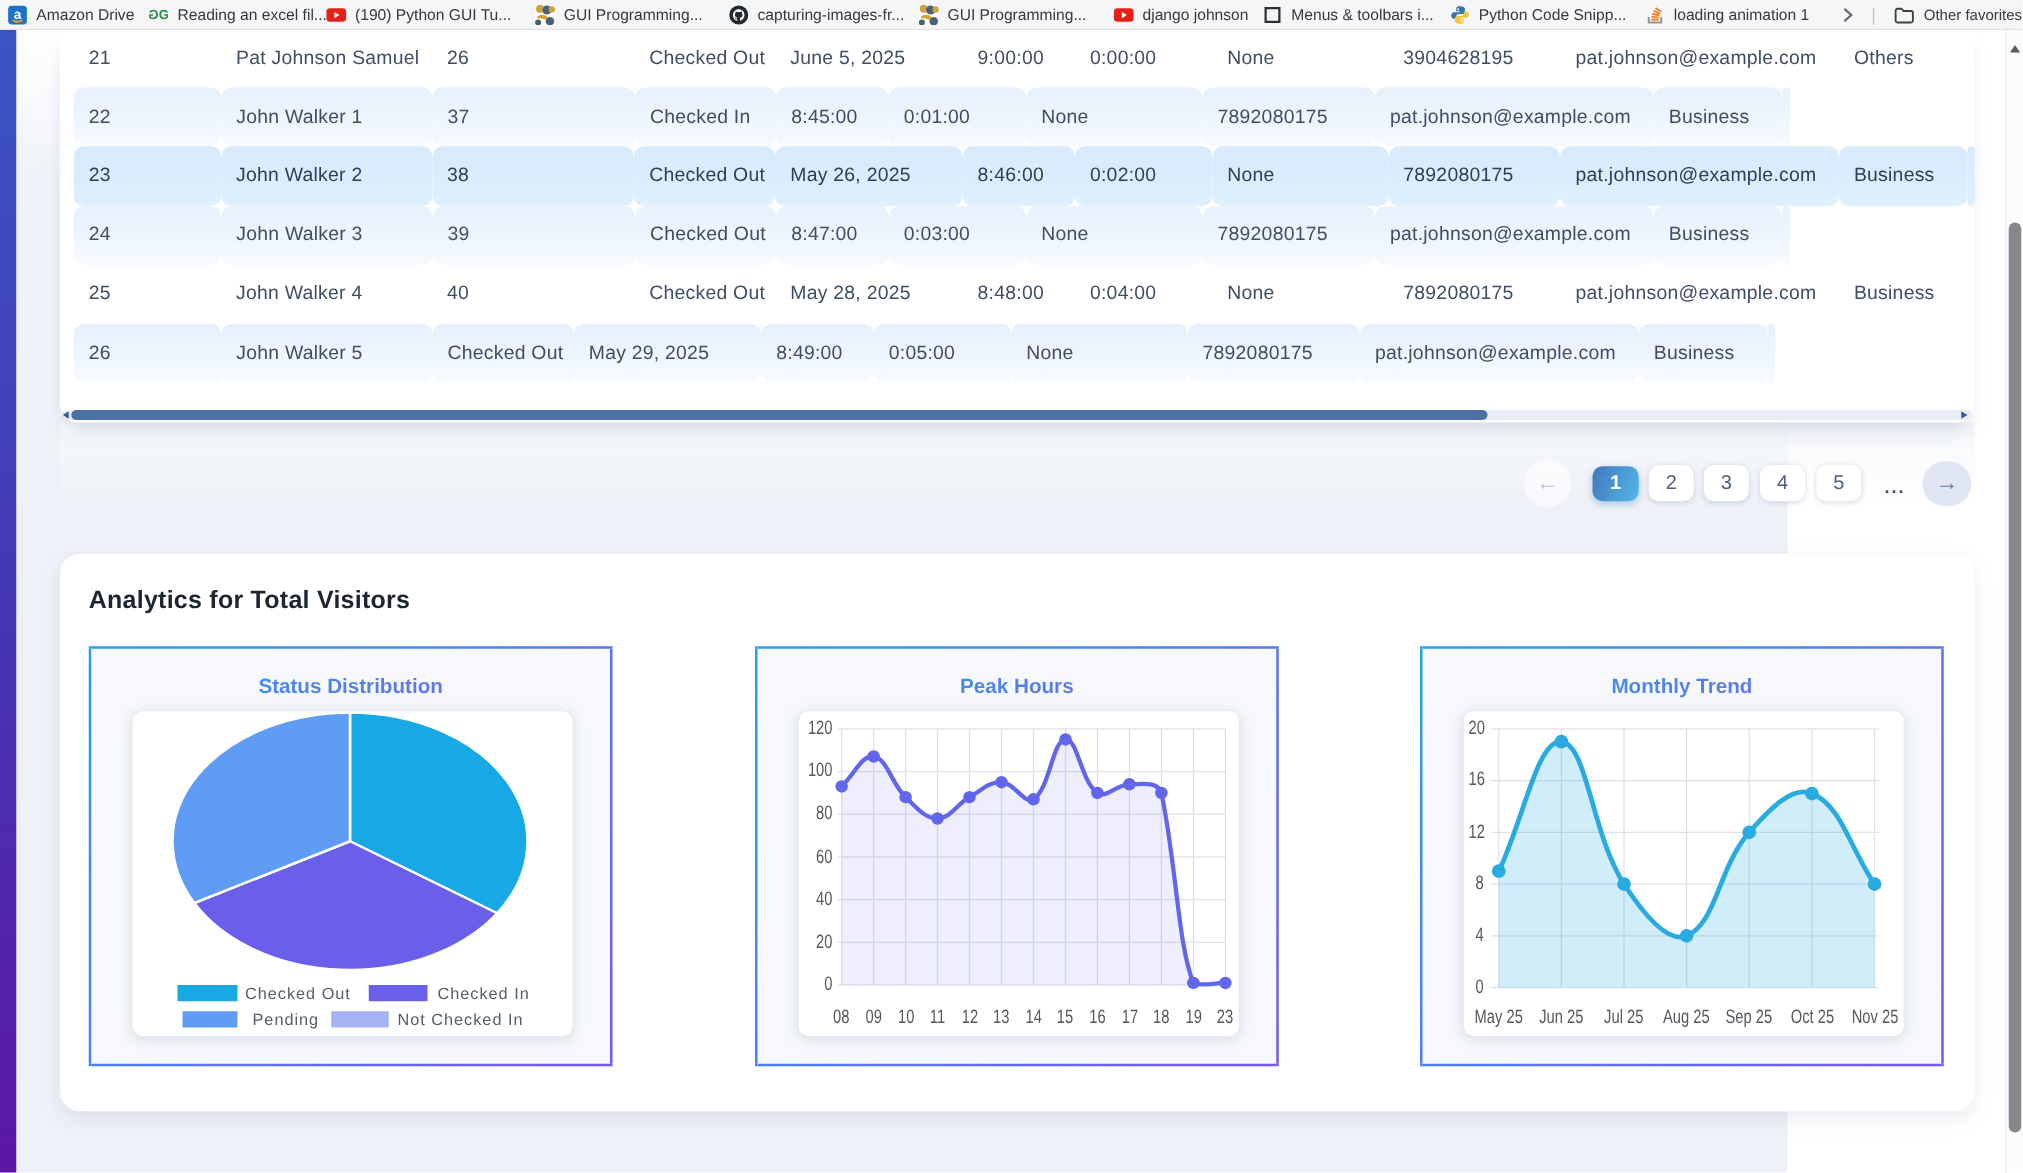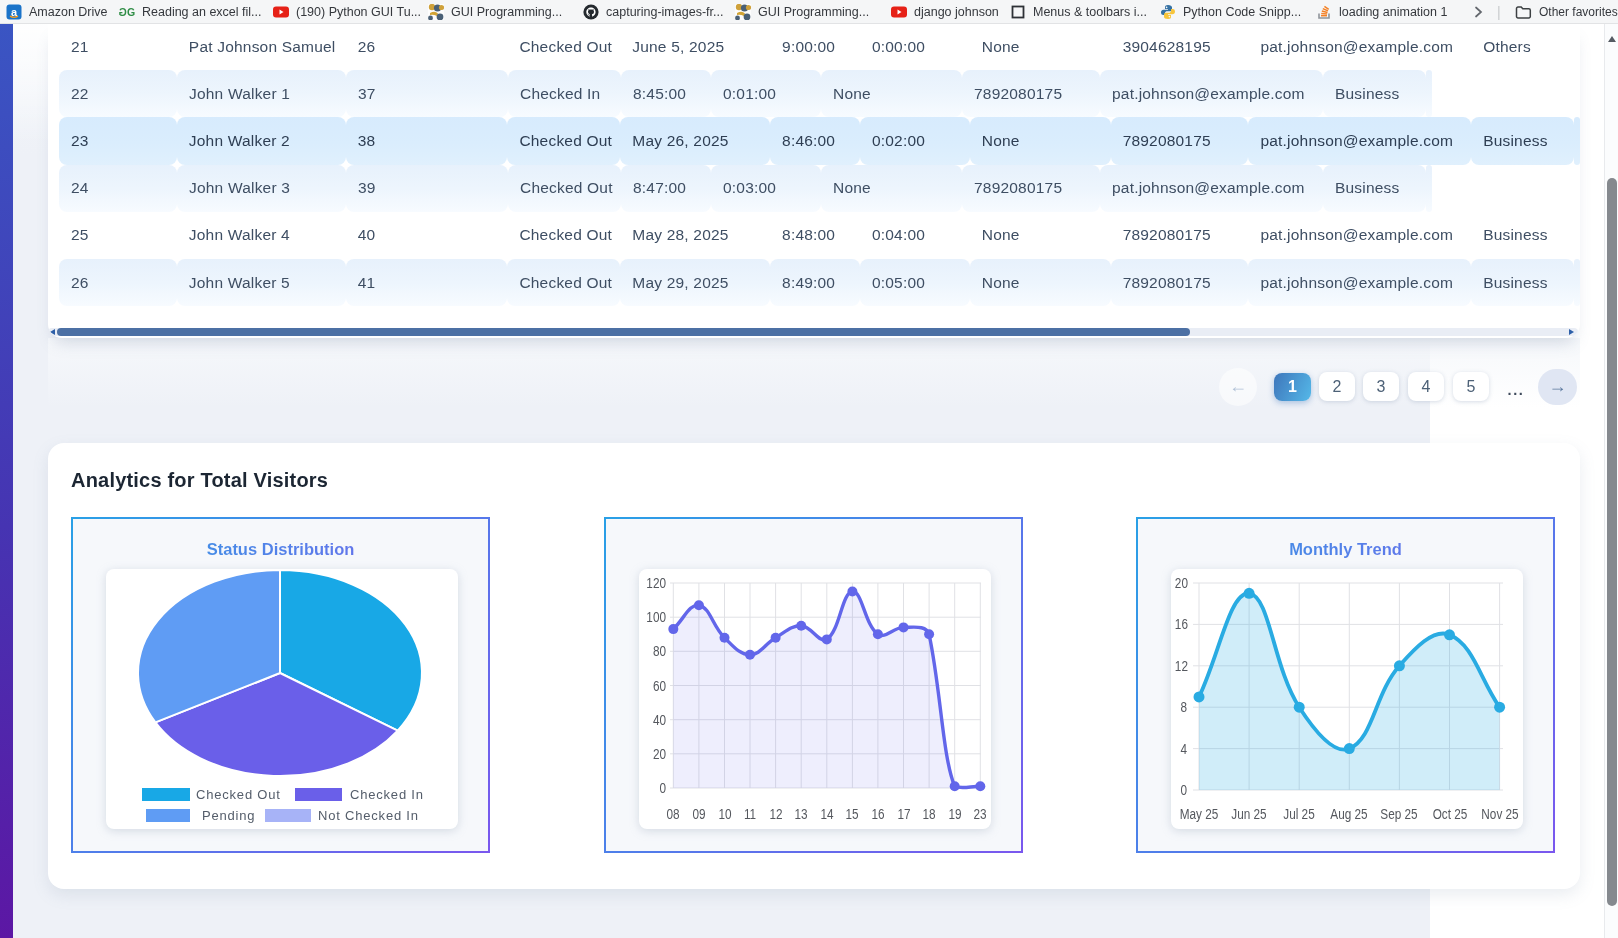--- a/index.html
+++ b/index.html
@@ -58,21 +58,21 @@
     </div>
 <div class="bm" style="left:119px">
       <svg width="16" height="16">
         <g fill="#2f8d46" font-family="Liberation Sans" font-weight="bold" font-size="10.5px">
           <text transform="matrix(-1,0,0,1,7.8,0)" x="0" y="11.5">G</text>
           <text x="8" y="11.5">G</text>
         </g>
       </svg>
       <span>Reading an excel fil...</span>
     </div>
-<div class="bm" style="left:273px">
+<div class="bm" style="left:261px">
       <svg width="16" height="16">
         <rect x="0" y="2.6" width="16" height="10.8" rx="3" fill="#e62117"></rect>
         <path d="M6.5,5.5 L10.5,8 L6.5,10.5 Z" fill="#fff"></path>
       </svg>
       <span>(190) Python GUI Tu...</span>
     </div>
 <div class="bm" style="left:428px">
       <svg width="16" height="16">
         <rect width="16" height="16" fill="#fdfdfd"></rect>
         <circle cx="4" cy="3" r="3.2" fill="#cfa13a"></circle>
@@ -221,21 +221,20 @@
           <div class="c c7">0:04:00</div>
           <div class="c c8">None</div>
           <div class="c c9">7892080175</div>
           <div class="c c10">pat.johnson@example.com</div>
           <div class="c c11">Business</div>
           <div class="c c12"></div>
         </div>
       <div class="row rb">
           <div class="c c1">26</div>
           <div class="c c2">John Walker 5</div>
-          <div class="c c3">41</div>
           <div class="c c4">Checked Out</div>
           <div class="c c5">May 29, 2025</div>
           <div class="c c6">8:49:00</div>
           <div class="c c7">0:05:00</div>
           <div class="c c8">None</div>
           <div class="c c9">7892080175</div>
           <div class="c c10">pat.johnson@example.com</div>
           <div class="c c11">Business</div>
           <div class="c c12"></div>
         </div>
@@ -268,20 +267,21 @@
         <div class="legt" style="left:90px;top:218px">Checked Out</div>
         <div class="leg" style="left:189px;top:219px;width:47px;background:#6a5fe9"></div>
         <div class="legt" style="left:244px;top:218px">Checked In</div>
         <div class="leg" style="left:40px;top:240px;width:44px;background:#5f9cf4"></div>
         <div class="legt" style="left:96px;top:239px">Pending</div>
         <div class="leg" style="left:159px;top:240px;width:46px;background:#a7b3f7"></div>
         <div class="legt" style="left:212px;top:239px">Not Checked In</div>
       </div>
     </div>
     <div class="ccard" id="cc2">
+      <div class="ctitle">Peak Hours</div>
       <div class="cinner" id="peakinner">
         <svg width="352" height="260" viewBox="0 0 352 260">
           <g stroke="#e0e1e5" stroke-width="1">
             <line x1="34.3" y1="14" x2="34.3" y2="219"></line>
               <line x1="59.9" y1="14" x2="59.9" y2="219"></line>
               <line x1="85.5" y1="14" x2="85.5" y2="219"></line>
               <line x1="111" y1="14" x2="111" y2="219"></line>
               <line x1="136.6" y1="14" x2="136.6" y2="219"></line>
               <line x1="162.2" y1="14" x2="162.2" y2="219"></line>
               <line x1="187.8" y1="14" x2="187.8" y2="219"></line>

